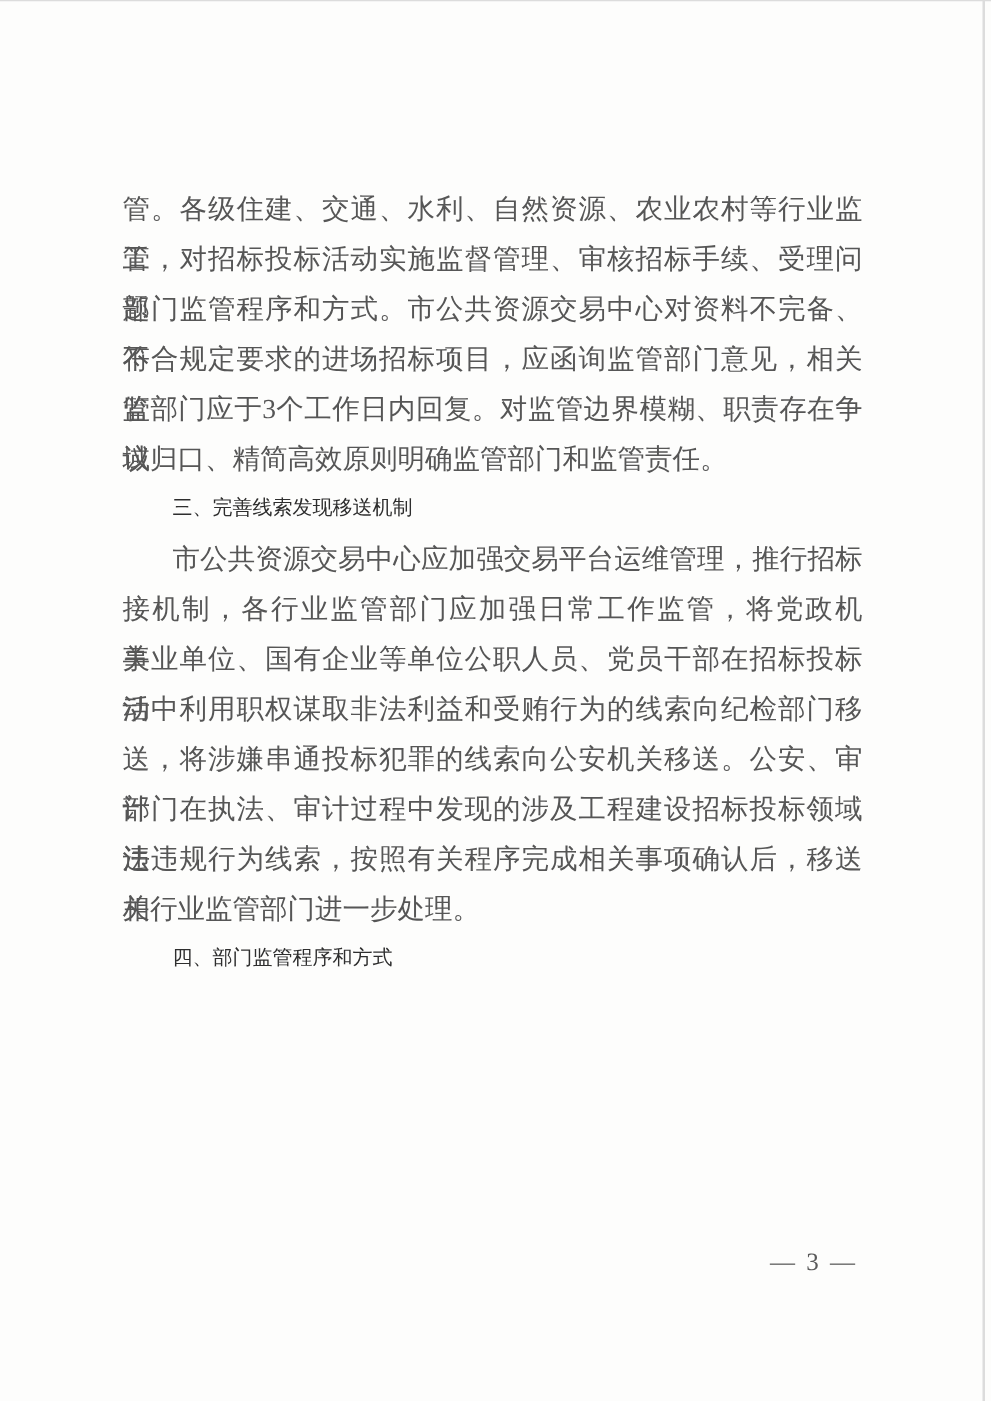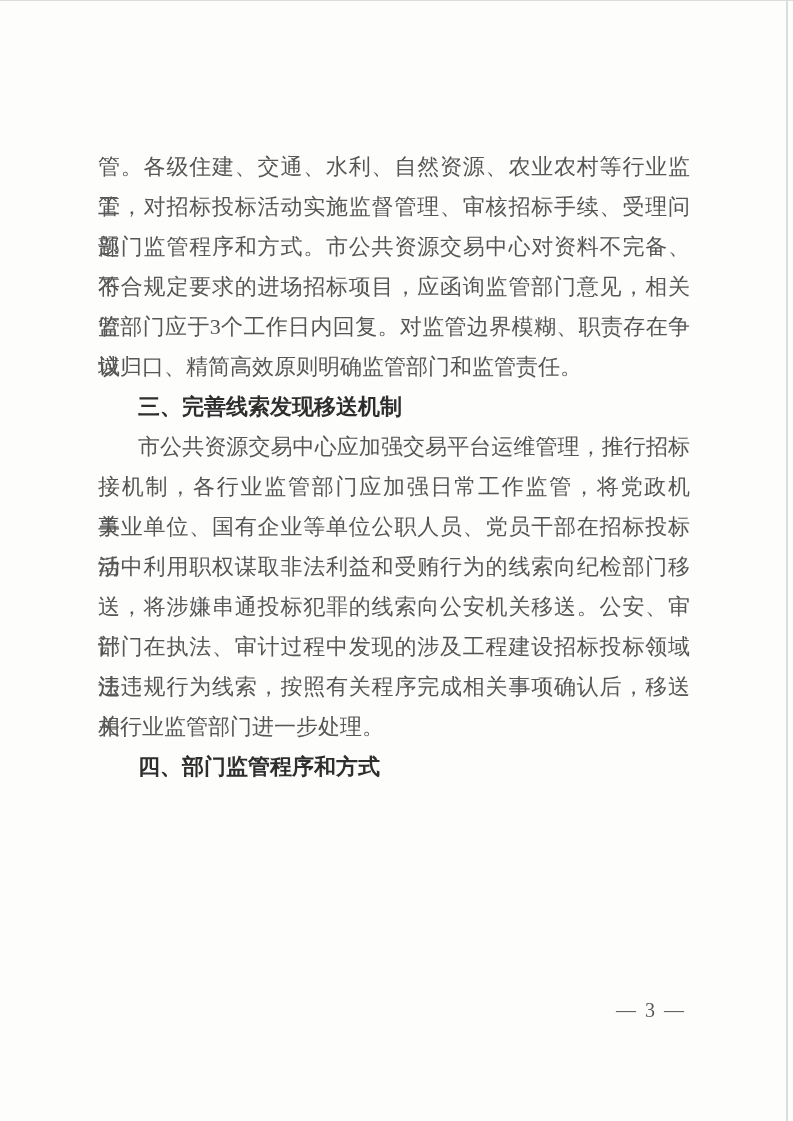--- a/index.html
+++ b/index.html
@@ -50,22 +50,22 @@
   }
   .line.fill {
     text-align: justify;
     text-align-last: justify;
   }
   .line.indent {
     padding-left: 40px;
   }
   .line.heading {
     font-family: "Liberation Sans", sans-serif;
-    font-weight: 700;
-    font-size: 22px;
+    font-weight: 400;
+    font-size: 16px;
     color: var(--heading-text, #2e2e2e);
     text-align-last: left;
   }
   .page-number {
     position: absolute;
     top: 996px;
     left: 601px;
     width: 100px;
     height: 28px;
     line-height: 28px;

